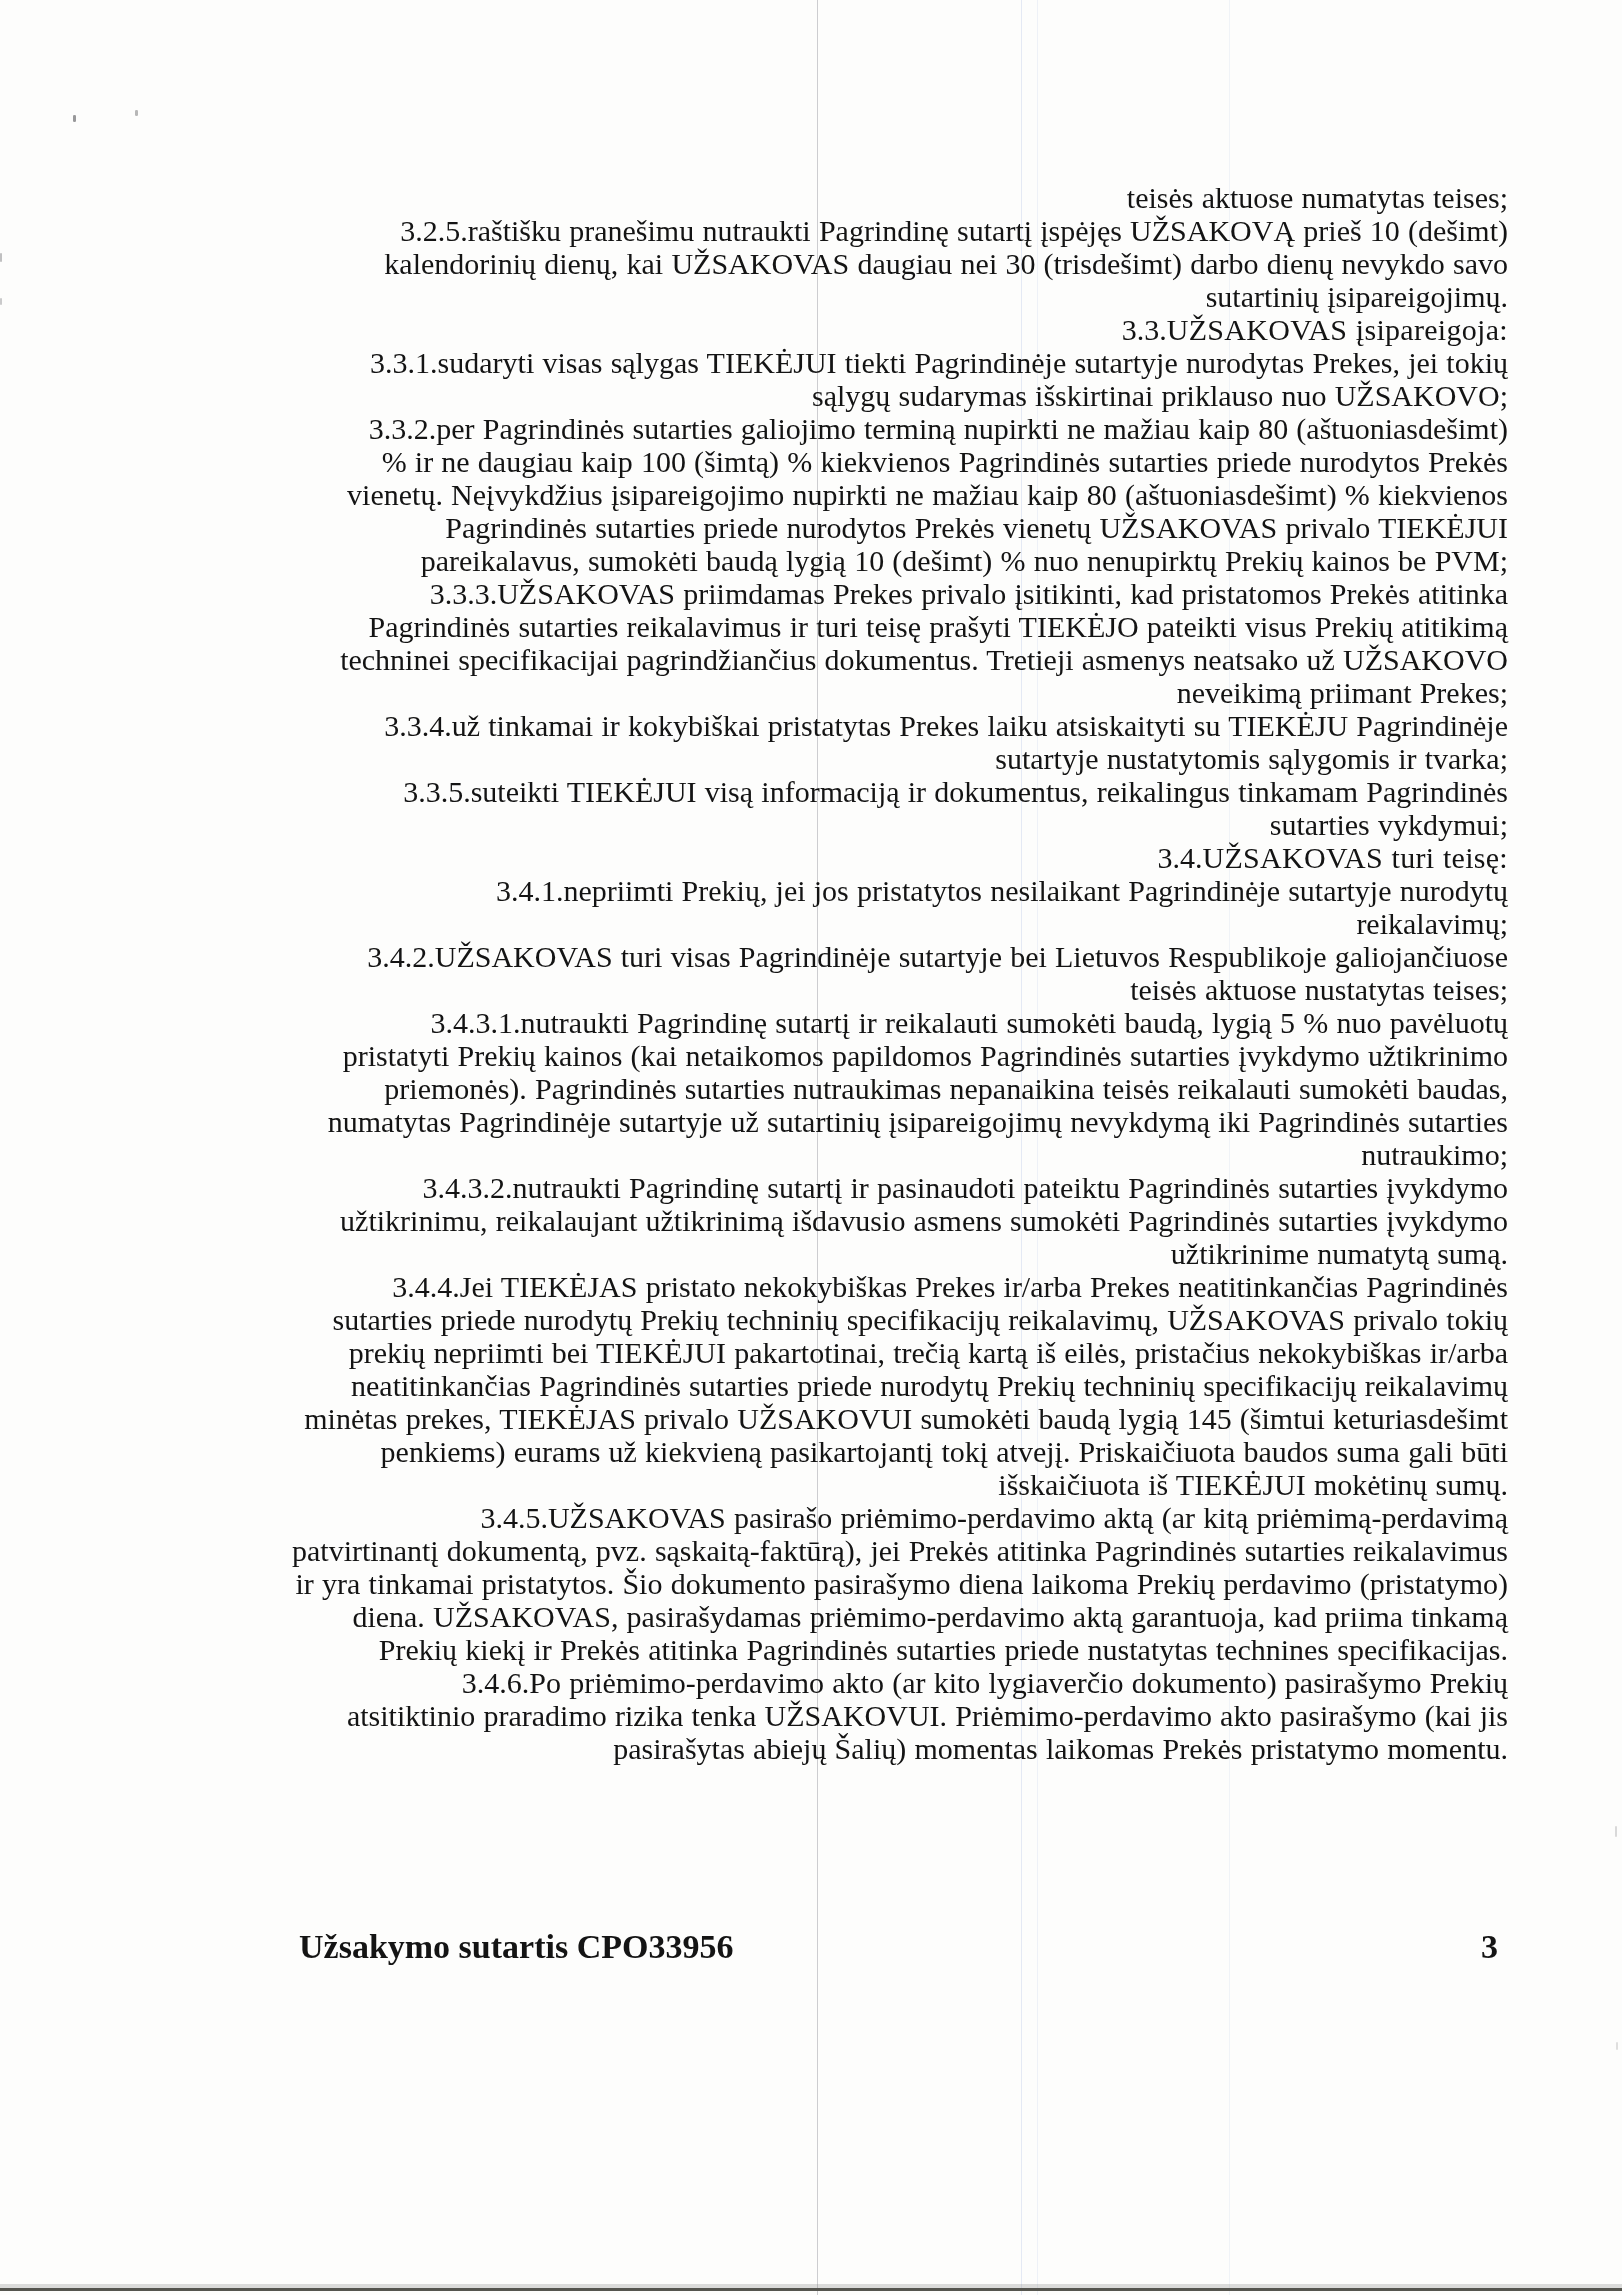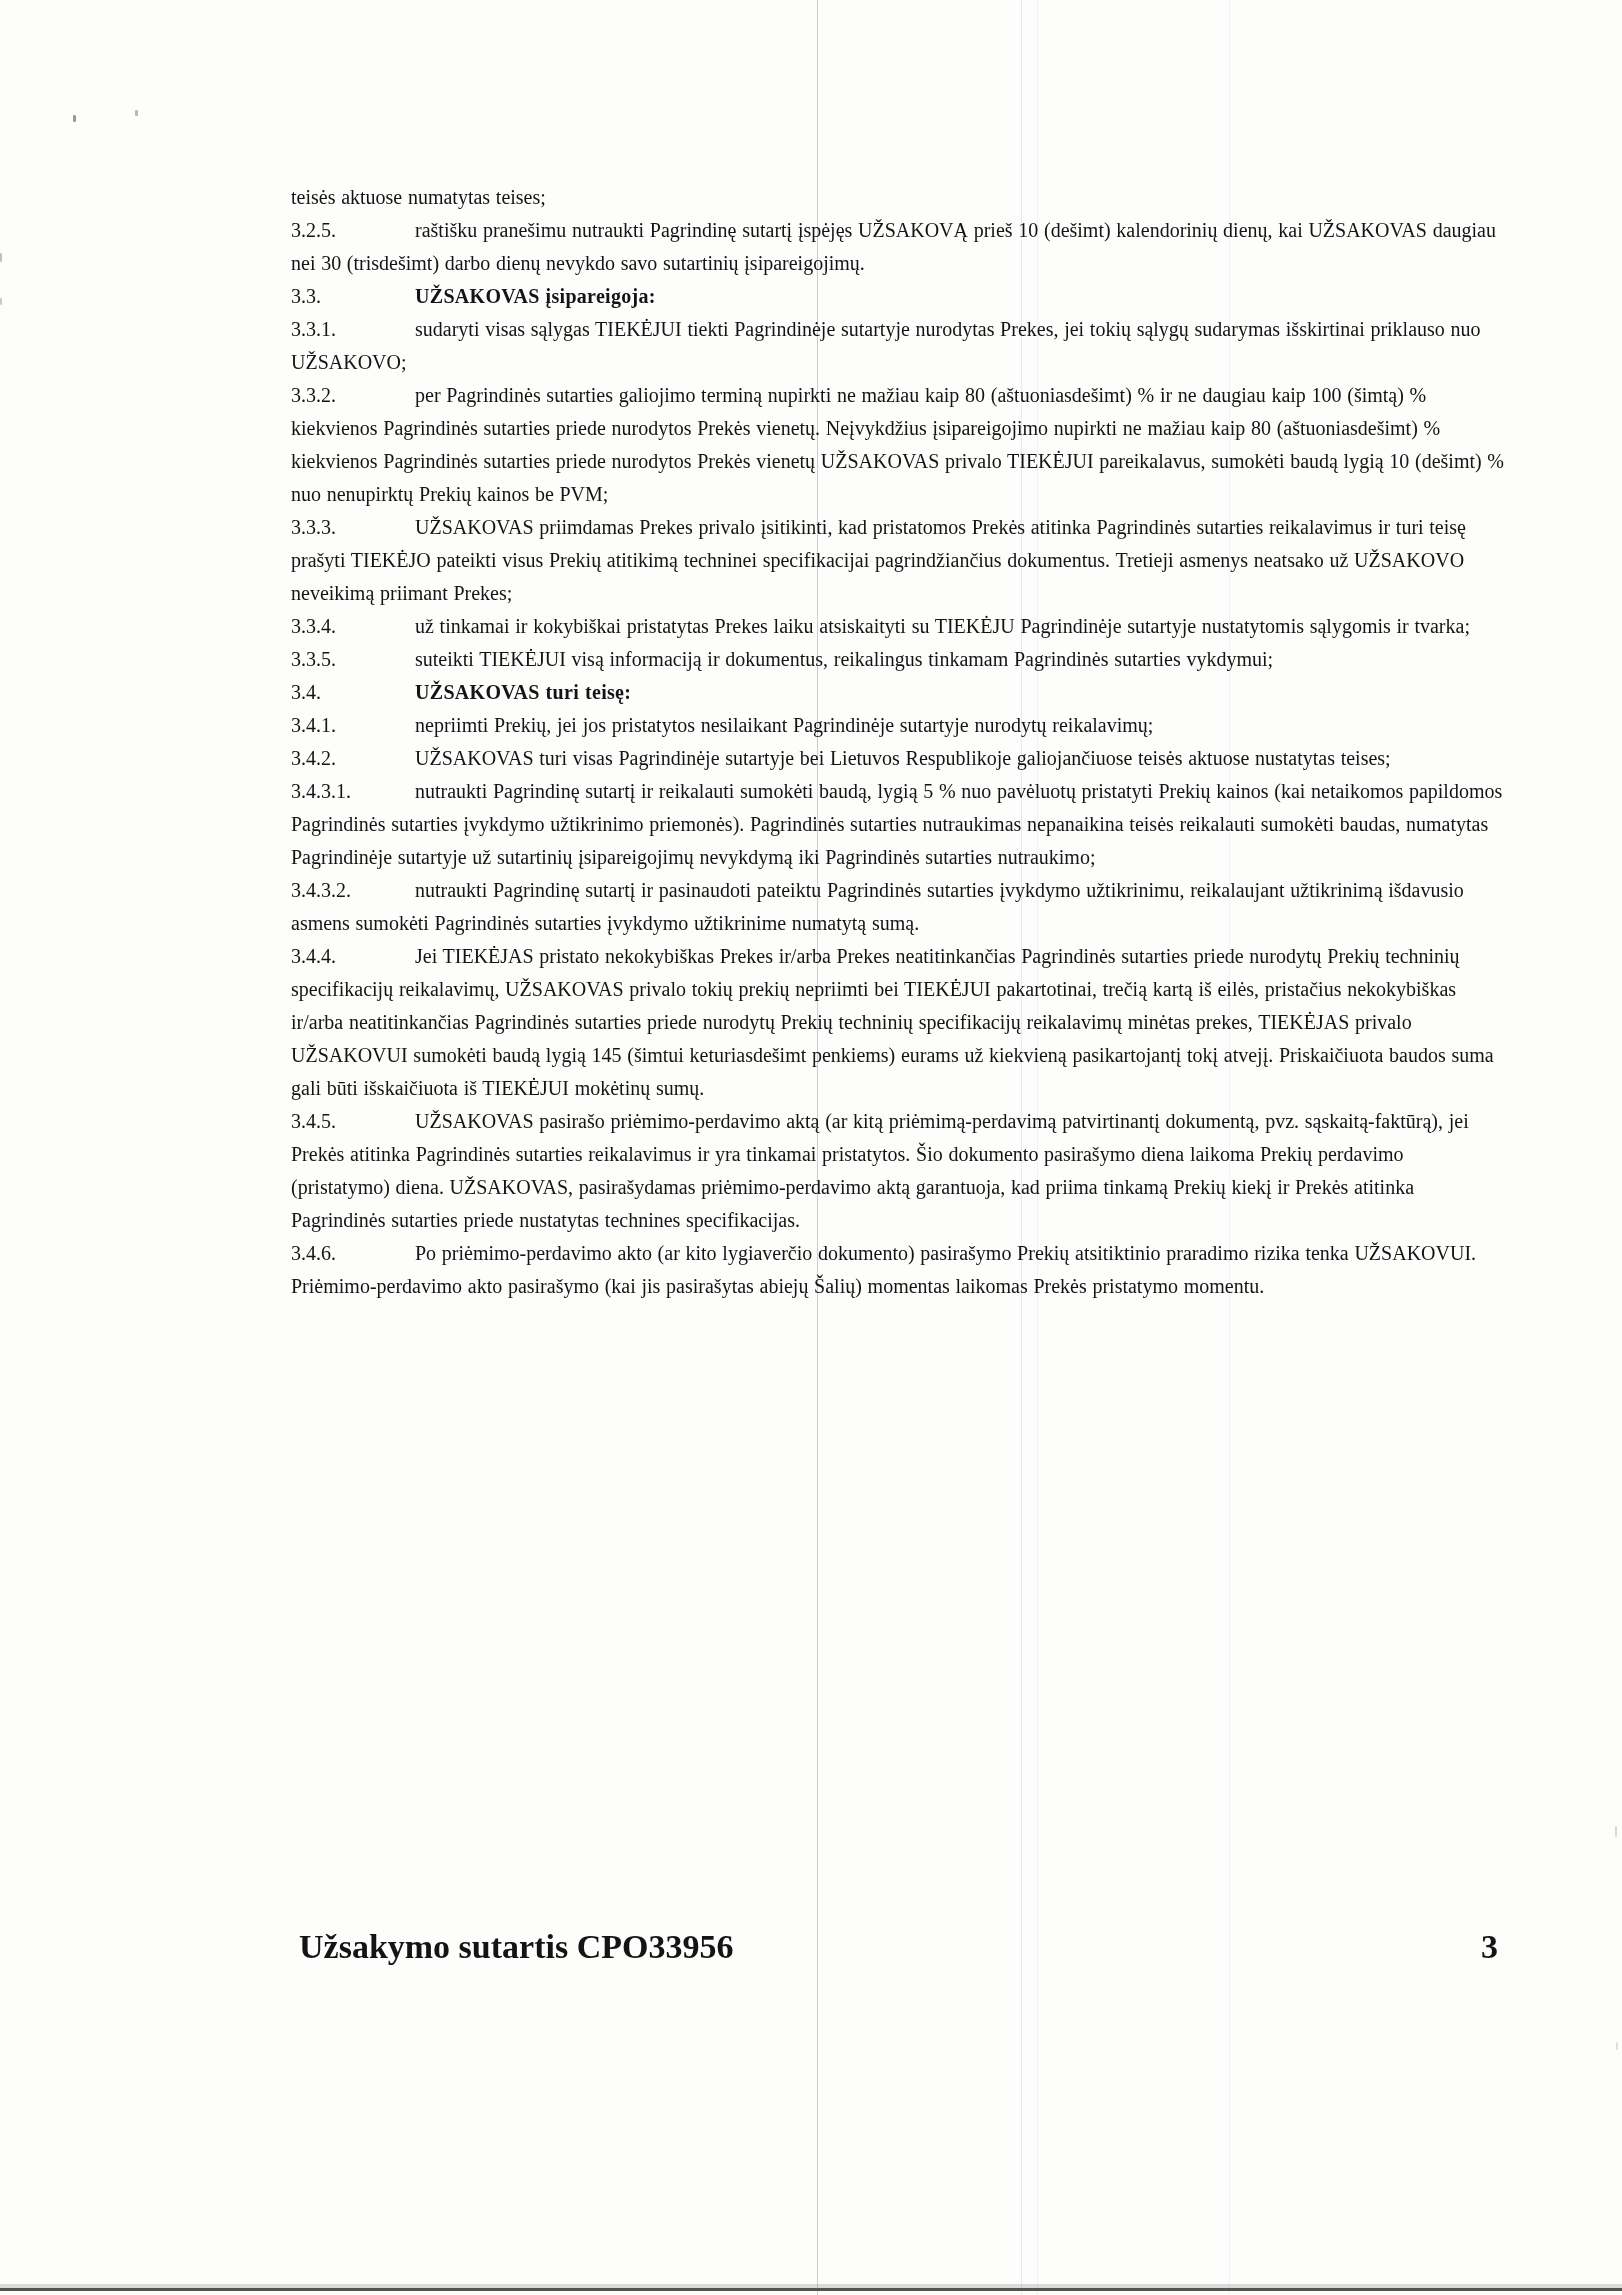--- a/index.html
+++ b/index.html
@@ -15,35 +15,35 @@
     background: var(--paper, #fdfdfc);
     overflow: hidden;
     font-family: "Liberation Serif", "DejaVu Serif", serif;
     color: var(--ink, #141414);
   }
   .text-block {
     position: absolute;
     left: 291px;
     top: 181px;
     width: 1217px;
-    font-size: 20px;
+    font-size: 30px;
     line-height: 33px;
-    text-align: left;
+    text-align: right;
     word-spacing: 0.7px;
   }
   .text-block p {
     margin: 0;
     padding: 0;
   }
   .clause .num {
     display: inline-block;
     min-width: 124px;
   }
   .clause.bold .txt {
-    font-weight: bold;
+    font-weight: normal;
     letter-spacing: 0.3px;
     margin-top: 34px;
   }
   .footer {
     position: absolute;
     left: 299px;
     top: 1930px;
     width: 1243px;
     height: 39px;
     font-size: 34px;

